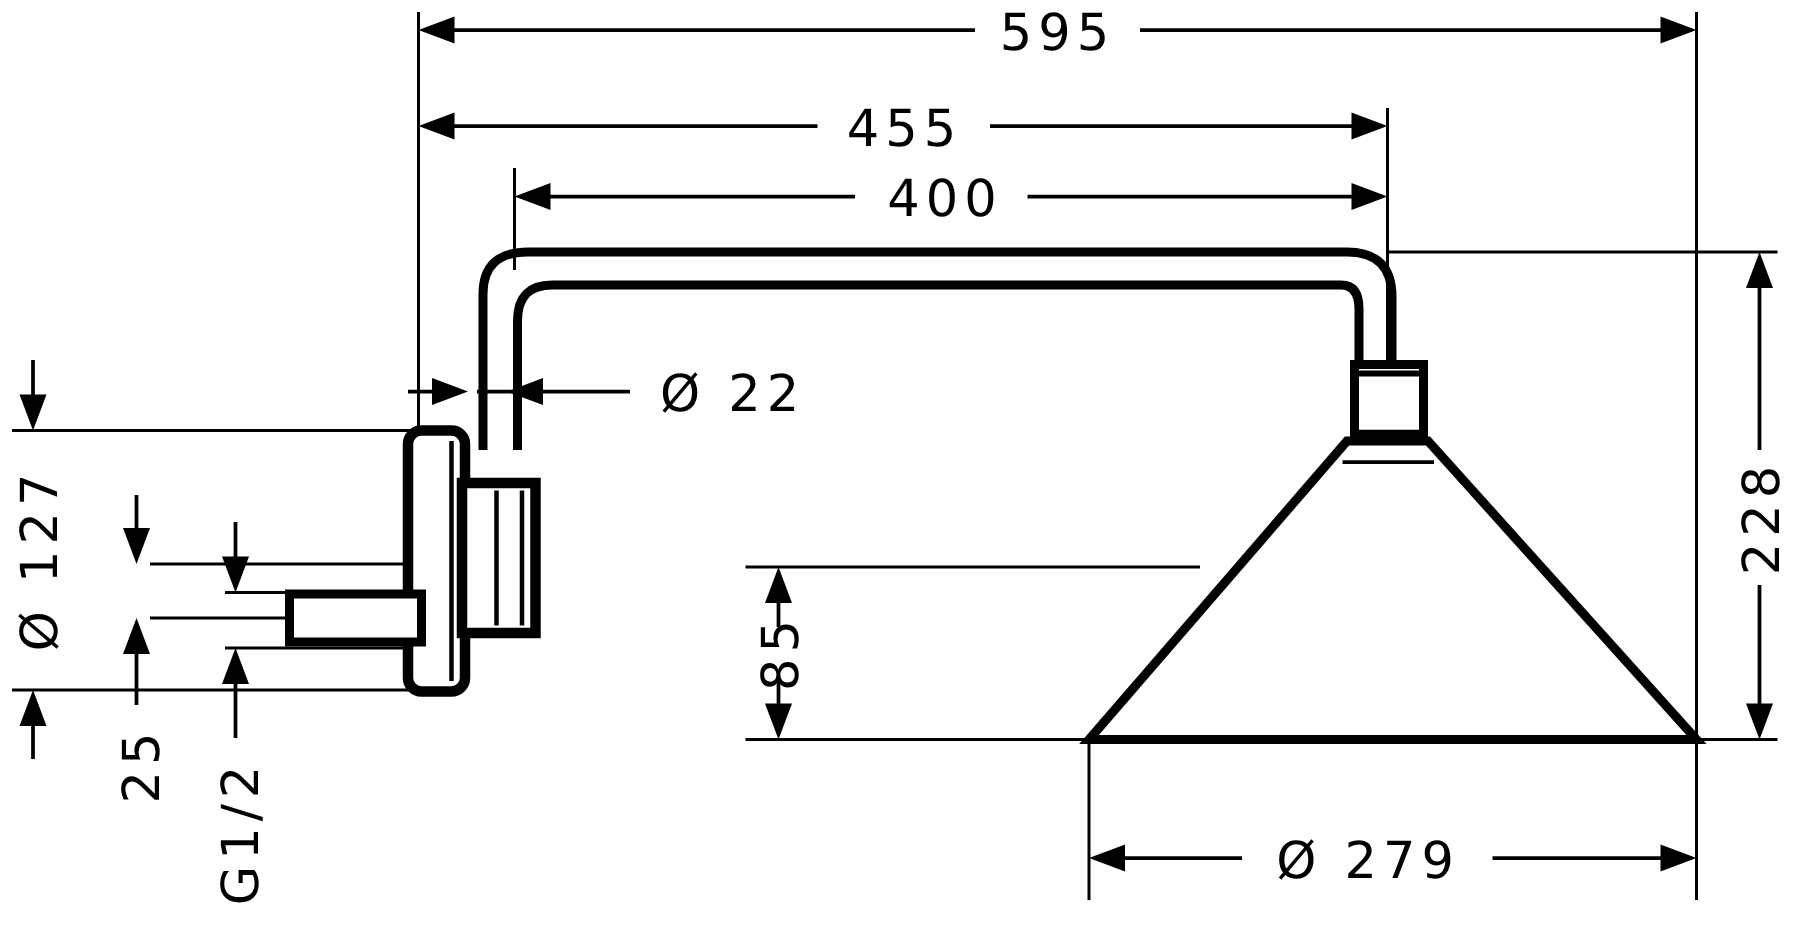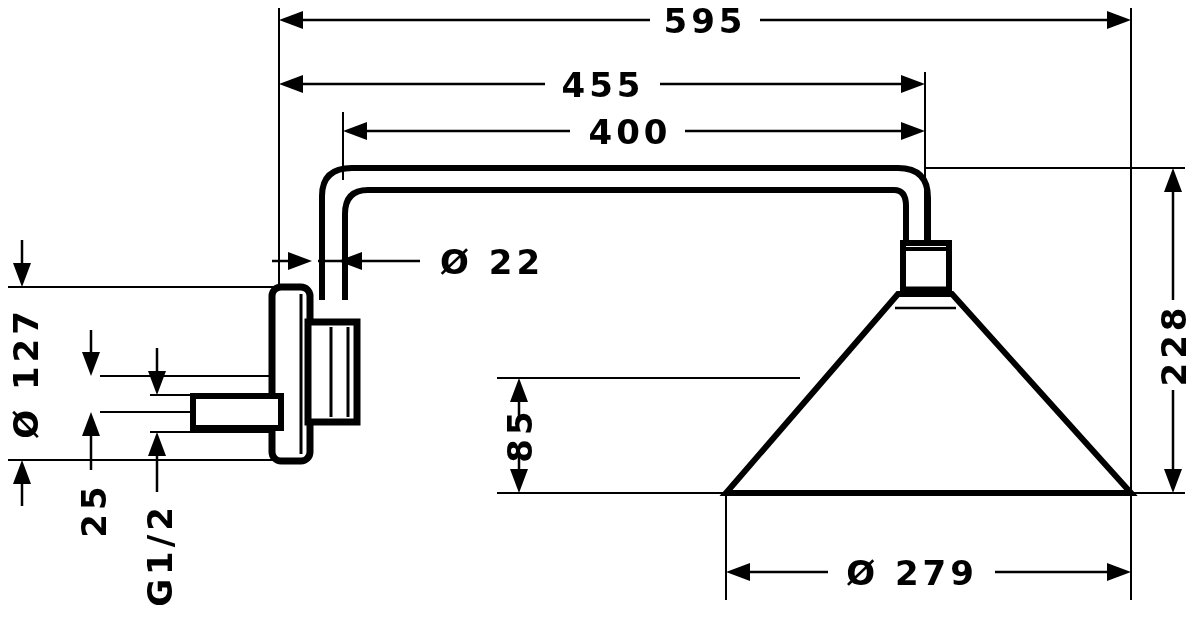--- a/index.html
+++ b/index.html
@@ -1,20 +1,20 @@
 <!DOCTYPE html>
 <html><head>
 <meta charset="utf-8">
 <style>
   html,body{margin:0;padding:0;background:#ffffff;}
   body{
     font-family:"DejaVu Sans","Liberation Sans",sans-serif;
     width:1200px;height:618px;overflow:hidden;
   }
-  #stage{position:relative;width:1200px;height:618px;background:#fff;font-weight:bold;}
+  #stage{position:relative;width:1200px;height:618px;background:#fff;}
   svg#drawing{position:absolute;left:0;top:0;width:1200px;height:618px;display:block;}
   .dimtext{
     font-family:"DejaVu Sans","Liberation Sans",sans-serif;
     font-size:34px;
     letter-spacing:4px;
     fill:#000;
   }
 </style>
 </head>
 <body>

